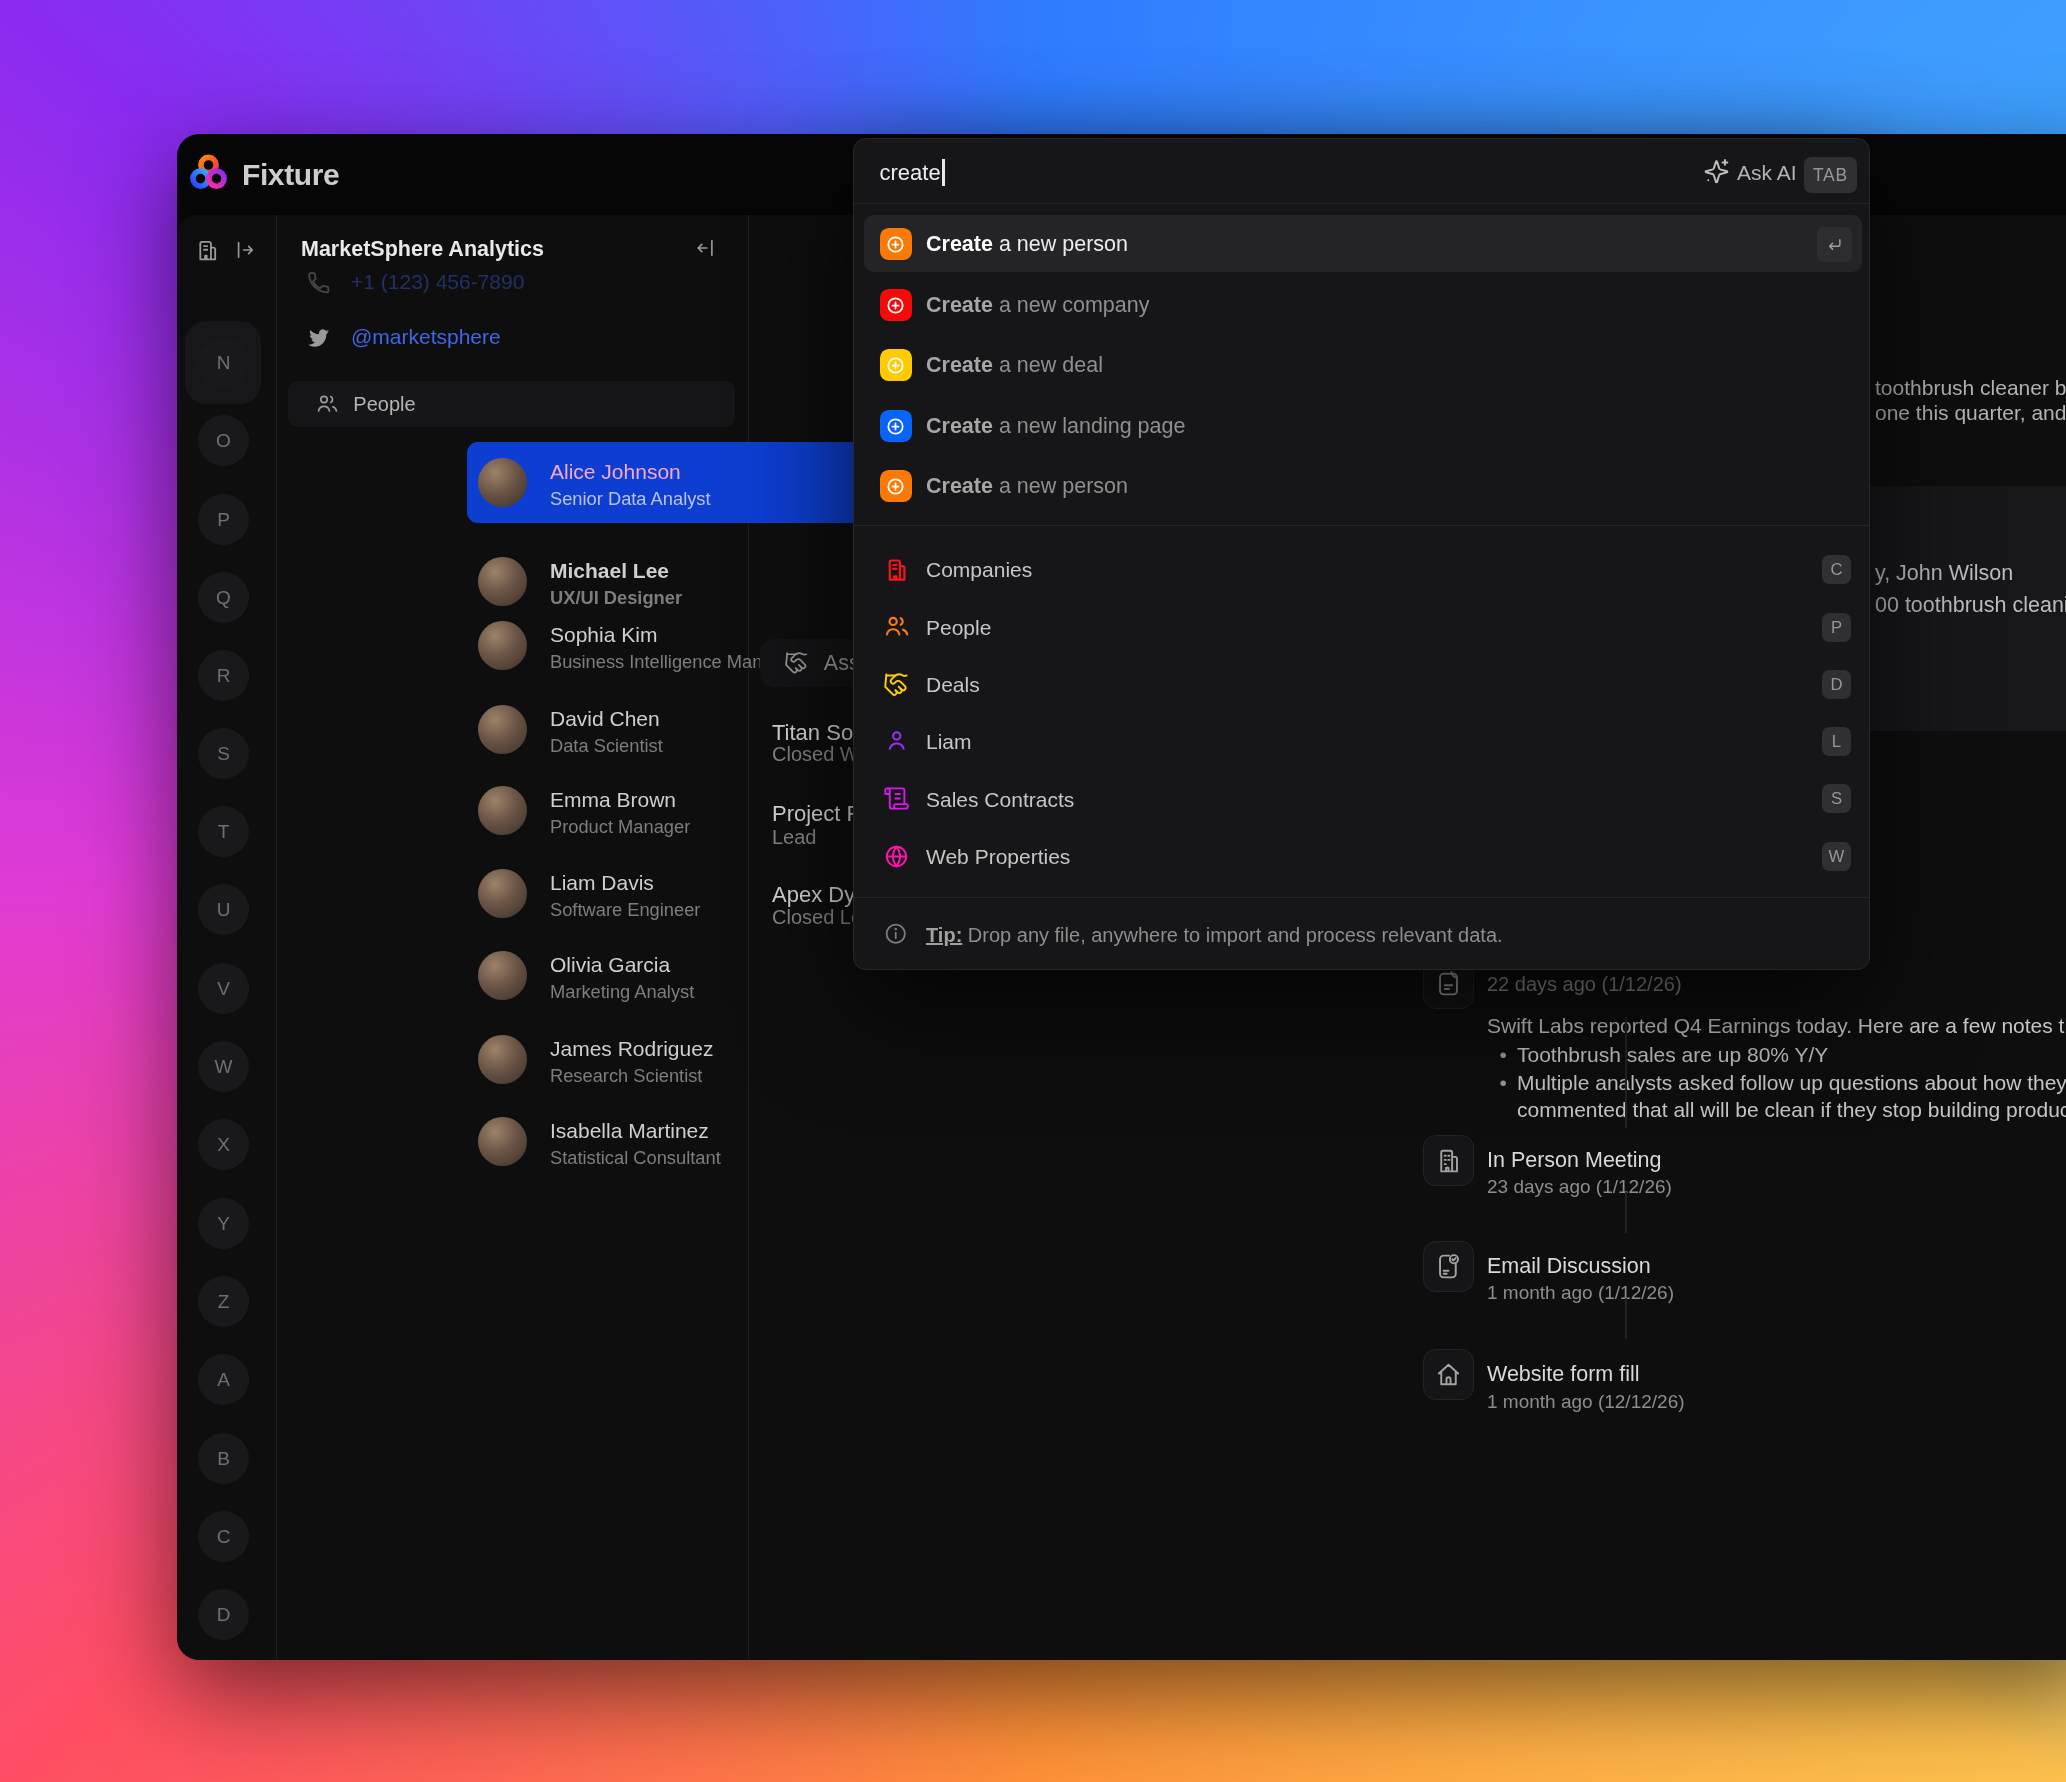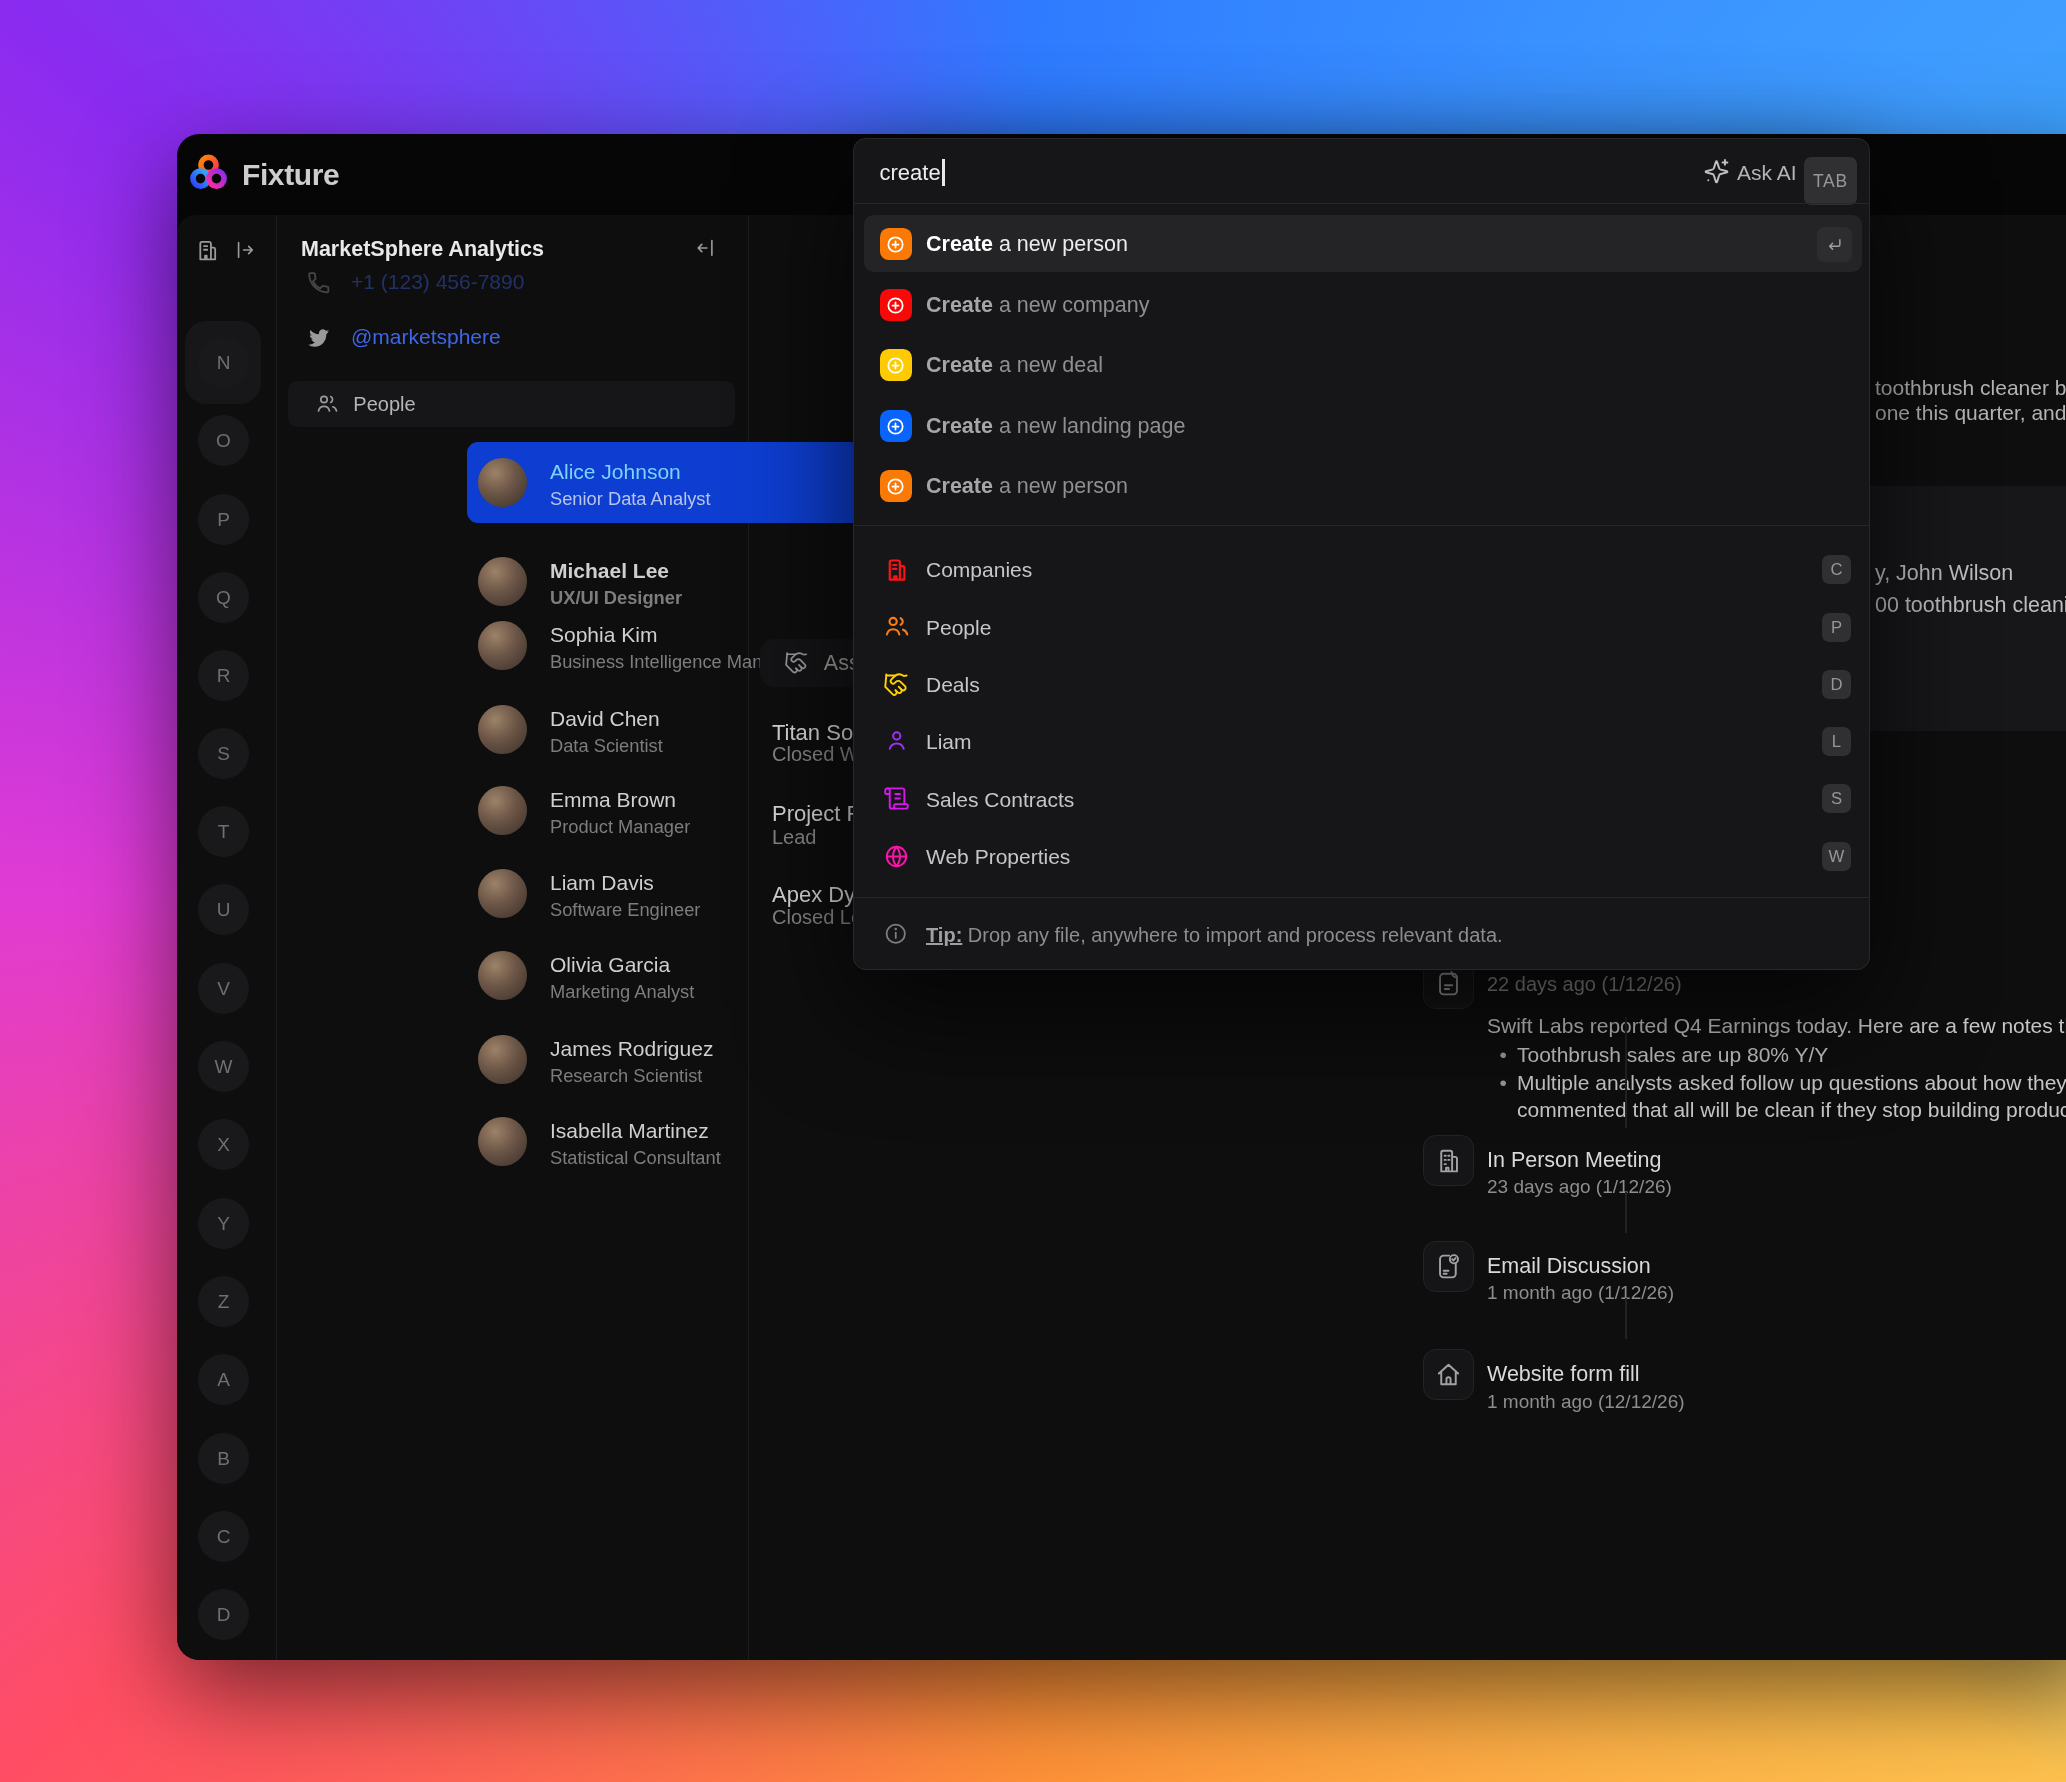--- a/index.html
+++ b/index.html
@@ -38,21 +38,21 @@
   .col-header { font-size:21.5px; font-weight:600; color:#e9e9e9; white-space:nowrap; }
   .contact-line { font-size:21px; color:#3f66e8; white-space:nowrap; }
   .section-box { position:absolute; background:#161618; border-radius:9.6px; display:flex; align-items:center; }
   .section-label { font-size:20px; color:#b5b5b5; }
   .person-row { position:absolute; left:290px; width:443px; height:81px; border-radius:11px; }
   .person-row.selected { background:#0d3ed1; }
   .avatar { position:absolute; width:49px; height:49px; border-radius:50%;
     background:radial-gradient(circle at 35% 30%, #9c8268 0%, #6b5546 45%, #3a2f28 100%); }
   .person-name { position:absolute; left:83px; font-size:21px; color:#cfcfcf; white-space:nowrap; }
   .person-title { position:absolute; left:83px; font-size:18.3px; color:#7d7d7d; white-space:nowrap; }
-  .selected .person-name { color:#7dd3fc; font-weight:500; }
+  .selected .person-name { color:#f9a8d4; font-weight:500; }
   .selected .person-title { color:#b9c4ea; }
   .person-row:nth-of-type(2) .avatar { filter:hue-rotate(-18deg) brightness(1.05); }
   .person-row:nth-of-type(3) .avatar { filter:hue-rotate(60deg) saturate(.8); }
   .person-row:nth-of-type(4) .avatar { filter:hue-rotate(-30deg) brightness(.9); }
   .person-row:nth-of-type(5) .avatar { filter:saturate(.5) brightness(.85); }
   .person-row:nth-of-type(6) .avatar { filter:hue-rotate(15deg) brightness(1.1); }
   .person-row:nth-of-type(7) .avatar { filter:hue-rotate(220deg) saturate(.6); }
   .person-row:nth-of-type(8) .avatar { filter:saturate(.7) brightness(.95); }
   .person-row:nth-of-type(9) .avatar { filter:hue-rotate(-40deg) saturate(.9); }
   .person-row:nth-of-type(10) .avatar { filter:saturate(.4) brightness(1.05); }
@@ -360,21 +360,21 @@
     <div class="abs" style="left:25.5px; top:20px;">
       <span class="palette-query">create</span><span class="caret"></span>
     </div>
     <div class="abs" style="left:848px; top:17.5px; color:#c0c0c0;">
       <svg width="29" height="29" viewBox="0 0 24 24" fill="none" stroke="currentColor" stroke-width="1.6" stroke-linecap="round" stroke-linejoin="round">
         <path d="M9.937 15.5A2 2 0 008.5 14.063l-5.135-1.32a.5.5 0 010-.962L8.5 10.436A2 2 0 009.937 9l1.582-5.135a.5.5 0 01.963 0L14.063 9a2 2 0 001.437 1.437l5.135 1.345a.5.5 0 010 .962l-5.135 1.32a2 2 0 00-1.437 1.437l-1.582 5.135a.5.5 0 01-.963 0z"></path>
         <path d="M19 2.5v4M21 4.5h-4M5.2 19.2h.01"></path>
       </svg>
     </div>
     <div class="abs askai-label" style="left:883px; top:22px;">Ask AI</div>
-    <div class="key-badge" style="left:950px; top:18.3px; width:53px; height:48px; font-size:17.5px; letter-spacing:0.8px;">TAB</div>
+    <div class="key-badge" style="left:950px; top:18.3px; width:53px; height:36px; font-size:17.5px; letter-spacing:0.8px;">TAB</div>
 
     <div class="hdiv" style="left:0; right:0; top:64px; background:#26262a;"></div>
 
     <div class="row-highlight" style="top:76px;"></div>
 
     <div>
       <span class="create-icon" style="top: 89px; background: rgb(251, 122, 5);">
         <svg width="21" height="21" viewBox="0 0 24 24" fill="none" stroke="currentColor" stroke-width="2" stroke-linecap="round">
             <circle cx="12" cy="12" r="8.2"></circle>
             <path d="M12 8.5v7M8.5 12h7"></path>

